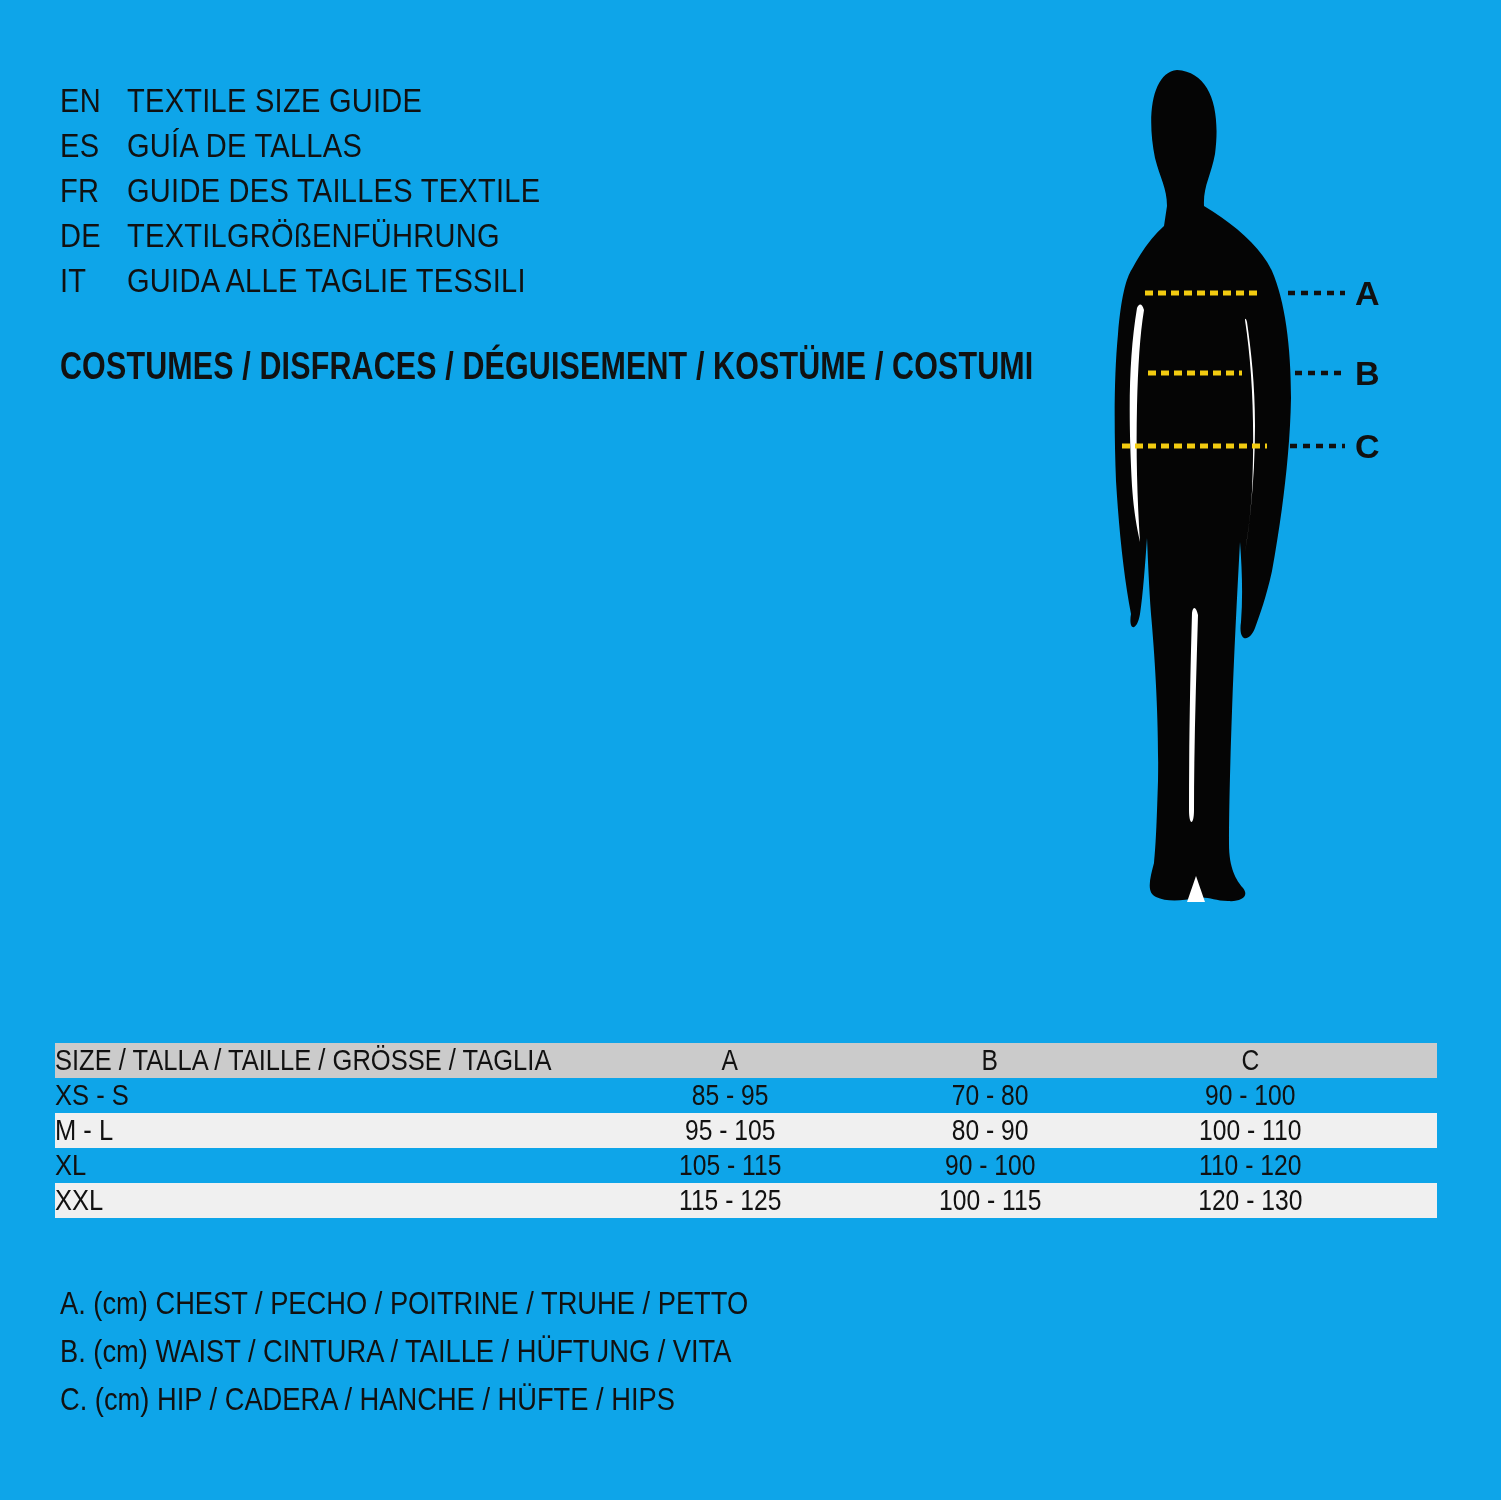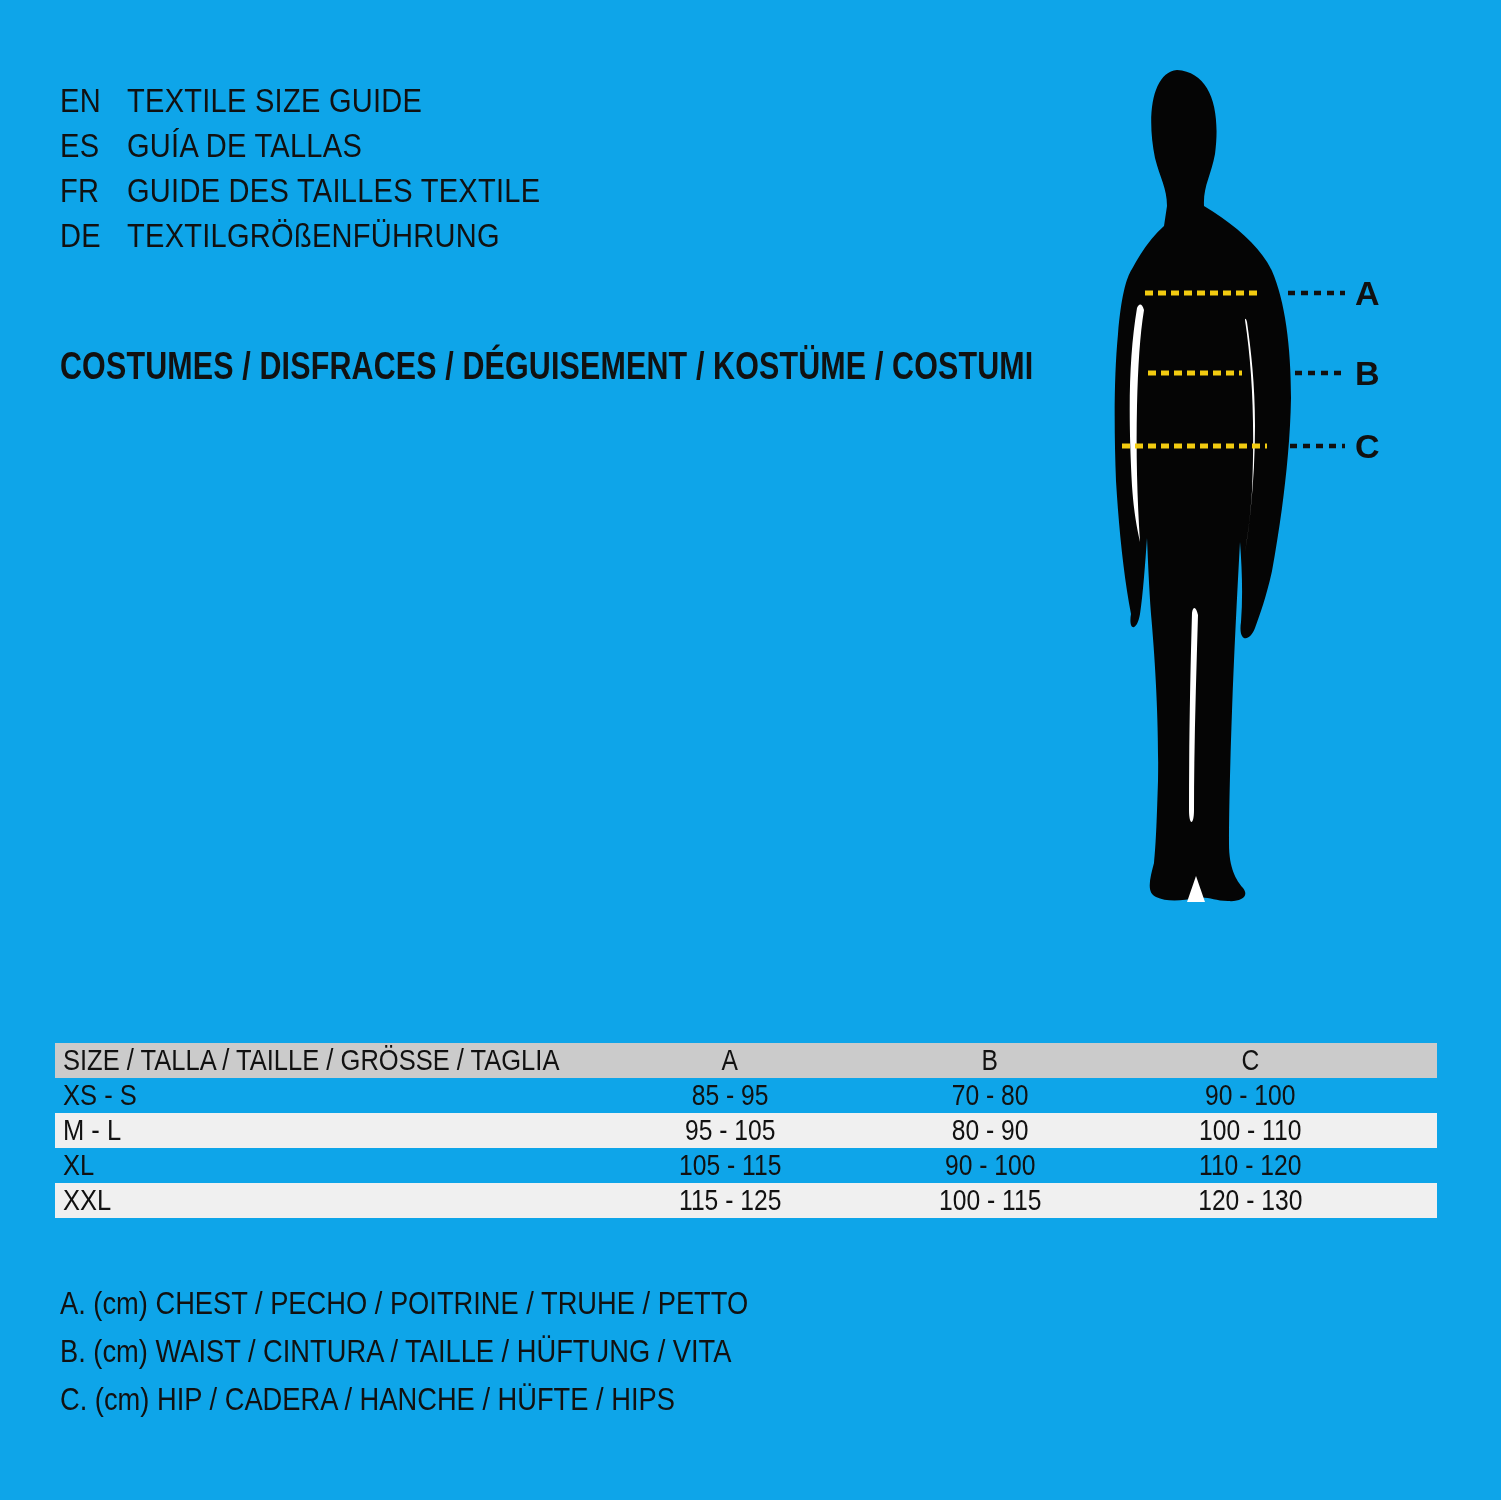--- a/index.html
+++ b/index.html
@@ -24,21 +24,21 @@
   .figure-wrap{position:absolute;left:1092px;top:64px;width:260px;height:880px;}
   .abc-label{position:absolute;left:1355px;font-size:34px;font-weight:bold;line-height:34px;}
   .abc-a{top:276px;} .abc-b{top:356px;} .abc-c{top:429px;}
 
   
   .woman-title{position:absolute;left:60px;top:996px;font-size:31px;line-height:34px;}
   .size-table{position:absolute;left:55px;top:1043px;width:1382px;font-size:29px;}
   .trow{display:flex;height:35px;align-items:center;}
   .trow.head{background:#cbcbcb;}
   .trow.alt{background:#f0f0f0;}
-  .c-size{width:545px;flex:0 0 545px;padding-left:8px;box-sizing:border-box;}
+  .c-size{width:545px;flex:0 0 545px;box-sizing:border-box;}
   .c-val{width:260px;flex:0 0 260px;text-align:center;}
 
   
   .legend{position:absolute;left:60px;top:1286px;}
   .legend-row{height:48px;display:flex;align-items:flex-start;font-size:31px;}
 </style>
 </head>
 <body>
 
 <div class="canvas">
@@ -52,20 +52,24 @@
       <span class="lang-code"><span class="cx">ES</span></span>
       <span><span class="cx">GUÍA DE TALLAS</span></span>
     </div>
     <div class="lang-row">
       <span class="lang-code"><span class="cx">FR</span></span>
       <span><span class="cx">GUIDE DES TAILLES TEXTILE</span></span>
     </div>
     <div class="lang-row">
       <span class="lang-code"><span class="cx">DE</span></span>
       <span><span class="cx">TEXTILGRÖßENFÜHRUNG</span></span>
+    </div>
+    <div class="lang-row">
+      <span class="lang-code"><span class="cx">IT</span></span>
+      <span><span class="cx">GUIDA ALLE TAGLIE TESSILI</span></span>
     </div>
   </div>
 
   <div class="costumes">
     <span class="cx-tight">COSTUMES / DISFRACES / DÉGUISEMENT / KOSTÜME / COSTUMI</span>
   </div>
 
   <div class="figure-wrap">
     <svg width="260" height="880" viewBox="0 0 260 880" xmlns="http://www.w3.org/2000/svg">
 

